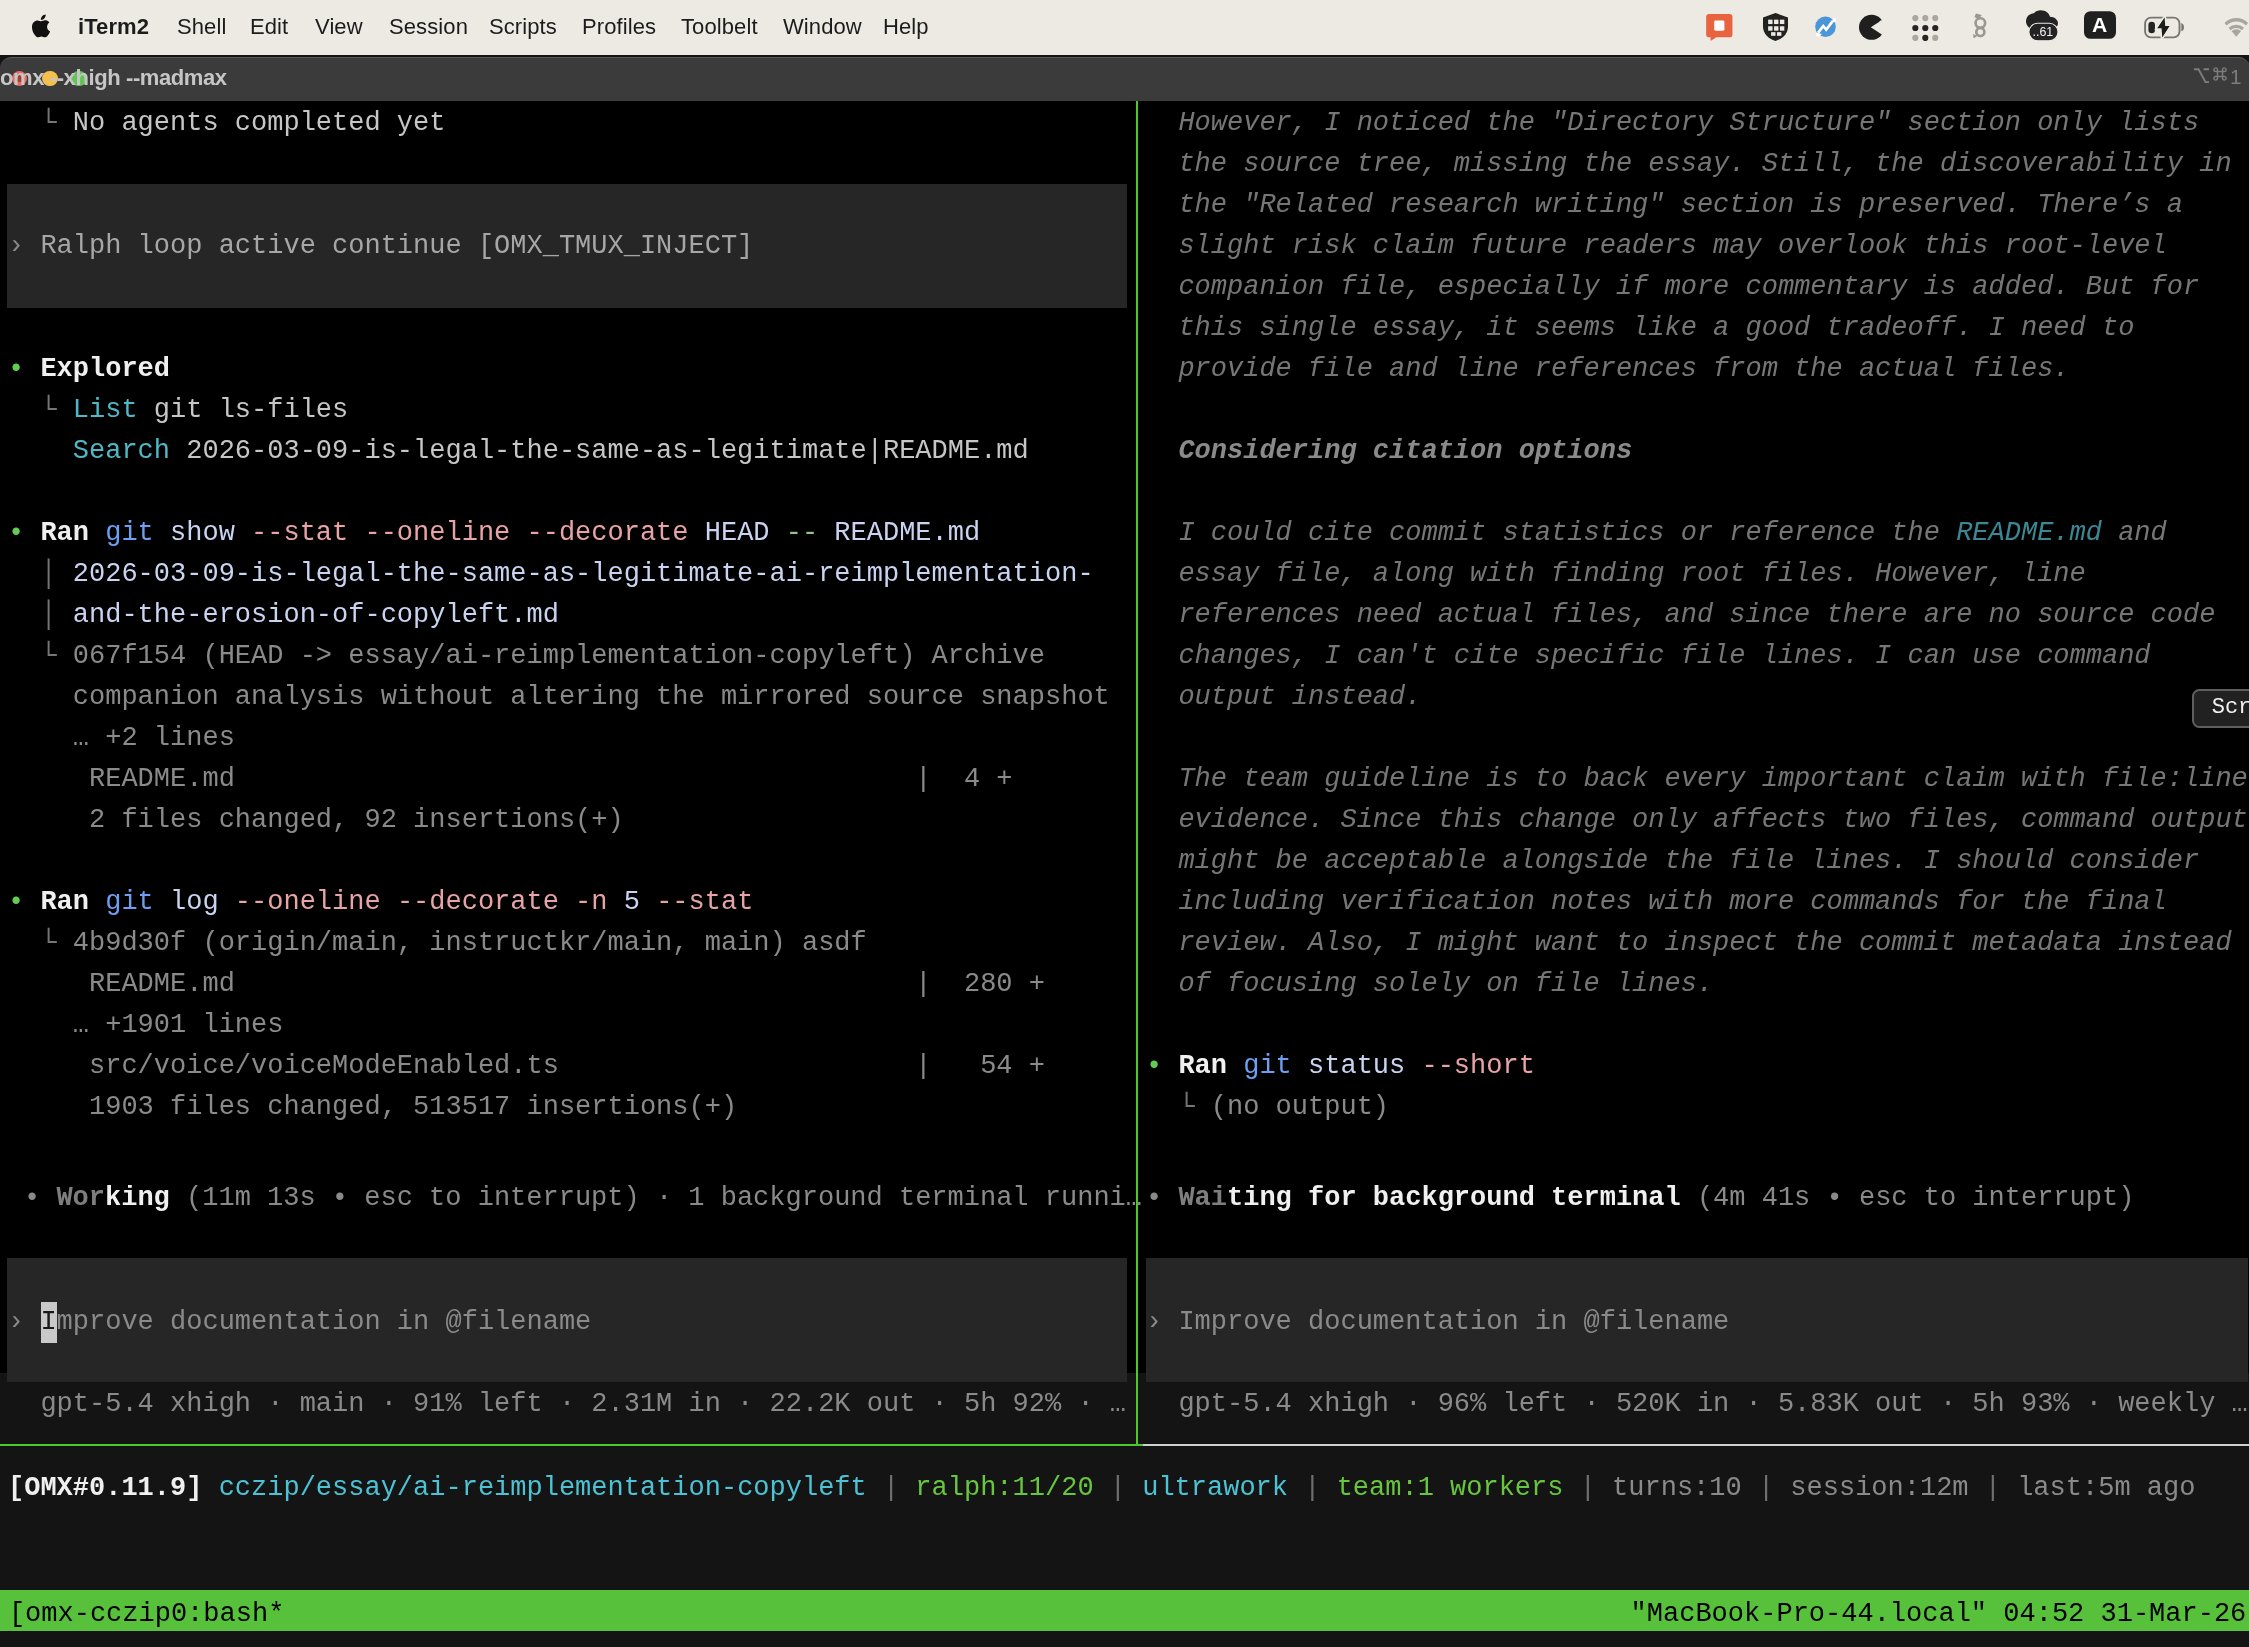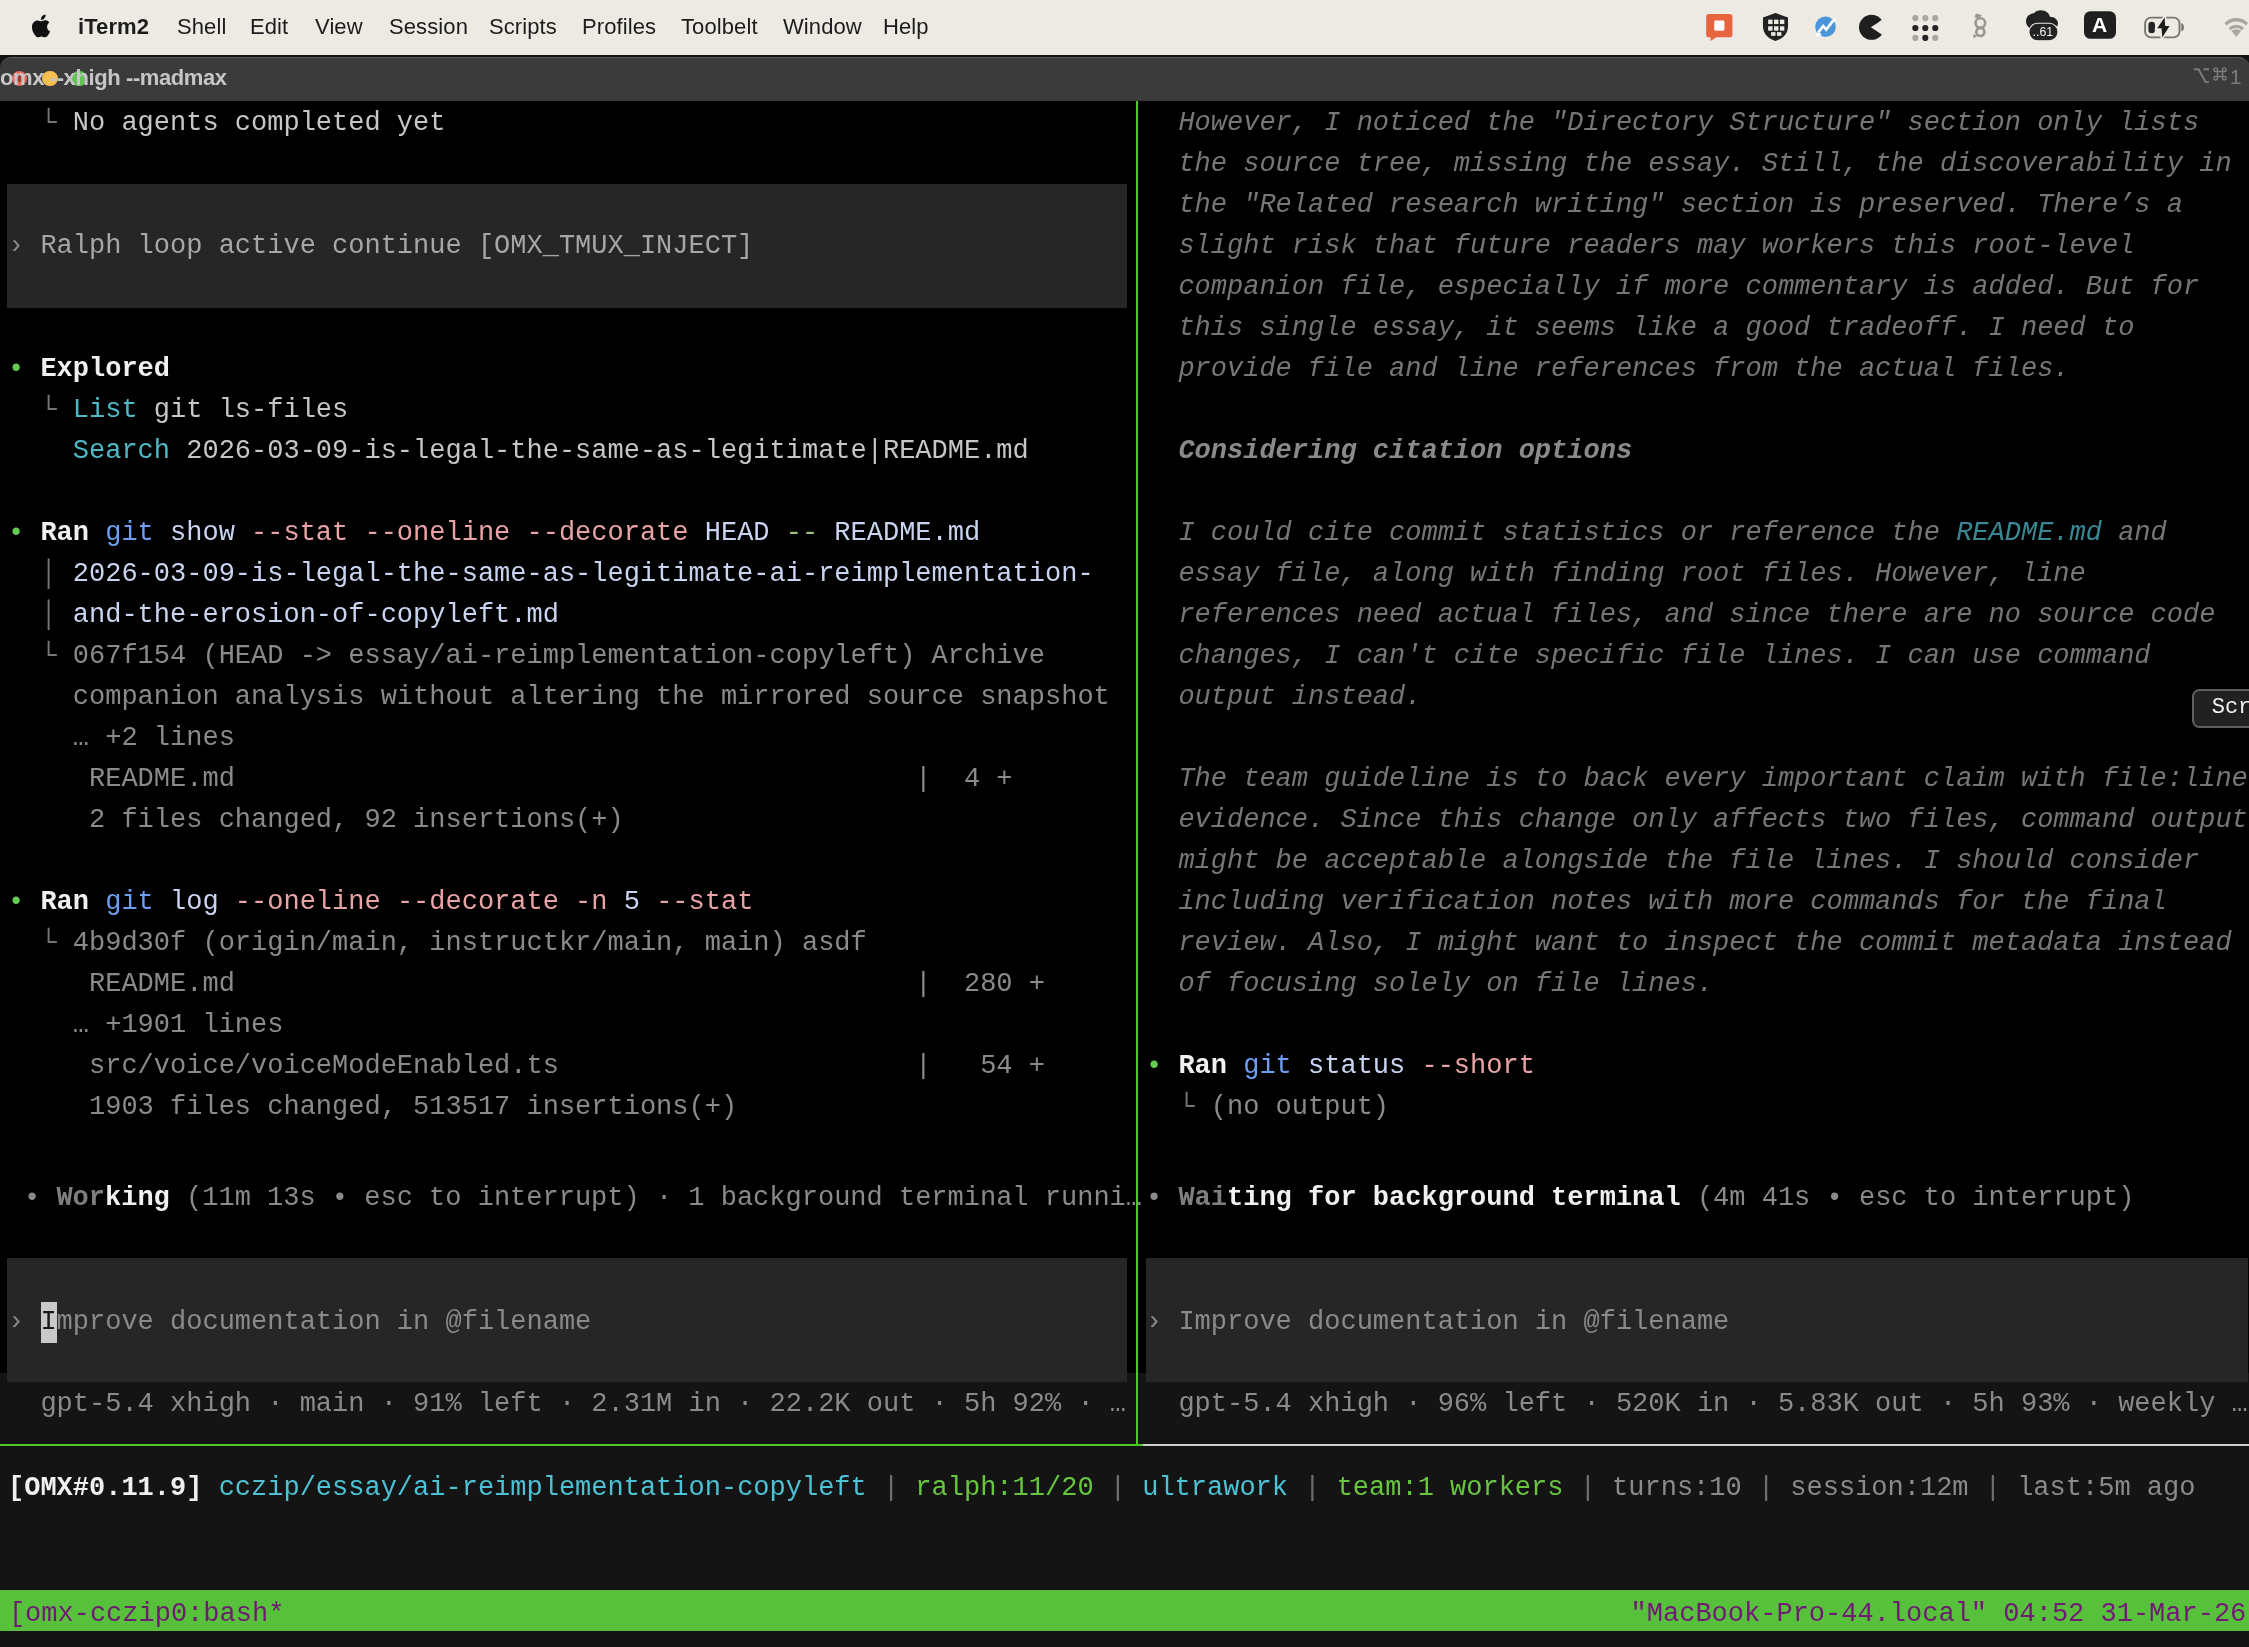--- a/index.html
+++ b/index.html
@@ -32,21 +32,21 @@
 #titlebar{position:absolute;left:0;top:57px;width:2250px;height:44px;background:#3b3b3b;border-radius:11.8px 11.8px 0 0;border-top:0.7px solid #585858;}
 #title{position:absolute;left:0;top:8.9px;width:100%;font-weight:bold;font-size:22px;line-height:22px;color:#c6c6c6;letter-spacing:-0.4px}
 #hotkey{position:absolute;right:7.4px;top:11px;color:#8f8f8f;font-size:22px;}
 .tl{position:absolute;top:12.5px;width:15.5px;height:15.5px;border-radius:50%;}
 #term{position:absolute;left:0;top:101px;width:2250px;height:1272px;background:#000;}
 .ibox{position:absolute;background:#262626;}
 #divider{position:absolute;left:1136px;top:0;width:2.2px;height:1345px;background:#4ec72a;}
 #hlgreen{position:absolute;left:0;top:1343px;width:1143px;height:2.2px;background:#4ec72a;}
 #hlgray{position:absolute;left:1143px;top:1343px;width:1107px;height:2.2px;background:#cfcfcf;}
 #tmuxbar{position:absolute;left:0;top:1489px;width:2250px;height:41px;background:#58c13c;}
-#tmuxbar pre{color:#701a75;}
+#tmuxbar pre{color:#000000;}
 #screbtn{position:absolute;left:2192px;top:588px;width:81px;height:39px;background:#212121;border:2.2px solid #5f5f5f;border-radius:7.4px;box-sizing:border-box;color:#f2f2f2;font-size:22px;line-height:22px;padding:5.9px 0 0 17.7px;}
 </style></head>
 <body>
 <div id="menubar">
 <svg style="position:absolute;left:31px;top:14px" width="20" height="24" viewBox="0 0 17 21">
       <path fill="#111" d="M8.7 5.1c.9 0 2.1-.62 2.8-1.44.64-.75 1.1-1.8 1.1-2.84 0-.14-.01-.28-.04-.4-1.05.04-2.3.7-3.06 1.58-.6.68-1.14 1.75-1.14 2.8 0 .15.03.3.04.35.07.01.17.02.3.02zm-3.1 15.3c1.2 0 1.74-.8 3.24-.8 1.53 0 1.86.78 3.2.78 1.32 0 2.2-1.2 3.03-2.4.93-1.36 1.32-2.7 1.34-2.76-.08-.03-2.6-1.06-2.6-3.97 0-2.52 2-3.65 2.1-3.74-1.3-1.9-3.3-1.95-3.85-1.95-1.46 0-2.65.89-3.4.89-.81 0-1.88-.84-3.15-.84C3.1 5.61 .6 7.6.6 11.36c0 2.33.9 4.8 2.02 6.4.95 1.35 1.79 2.64 2.99 2.64z"></path>
     </svg>
 <span class="mi mb" style="left:78px">iTerm2</span>
 <span class="mi" style="left:177px">Shell</span>
 <span class="mi" style="left:250px">Edit</span>
@@ -175,21 +175,21 @@
 
 <i class="gb">• </i><i class="b">Ran</i> <i class="bl">git</i> <i class="lav">log</i> <i class="pk">--oneline</i> <i class="pk">--decorate</i> <i class="pk">-n</i> <i class="lav">5</i> <i class="pk">--stat</i>
 <i class="tr">  └ </i><i class="dim">4b9d30f (origin/main, instructkr/main, main) asdf</i>
      <i class="dim">README.md                                          |  280 +</i>
     <i class="dim">… +1901 lines</i>
      <i class="dim">src/voice/voiceModeEnabled.ts                      |   54 +</i>
      <i class="dim">1903 files changed, 513517 insertions(+)</i></pre>
 <pre style="left:1146px;top:1.8px">  <i class="th">However, I noticed the "Directory Structure" section only lists</i>
   <i class="th">the source tree, missing the essay. Still, the discoverability in</i>
   <i class="th">the "Related research writing" section is preserved. There’s a</i>
-  <i class="th">slight risk that future readers may workers this root-level</i>
+  <i class="th">slight risk claim future readers may overlook this root-level</i>
   <i class="th">companion file, especially if more commentary is added. But for</i>
   <i class="th">this single essay, it seems like a good tradeoff. I need to</i>
   <i class="th">provide file and line references from the actual files.</i>
 
   <i class="thb">Considering citation options</i>
 
   <i class="th">I could cite commit statistics or reference the </i><i class="cyt">README.md</i><i class="th"> and</i>
   <i class="th">essay file, along with finding root files. However, line</i>
   <i class="th">references need actual files, and since there are no source code</i>
   <i class="th">changes, I can't cite specific file lines. I can use command</i>

